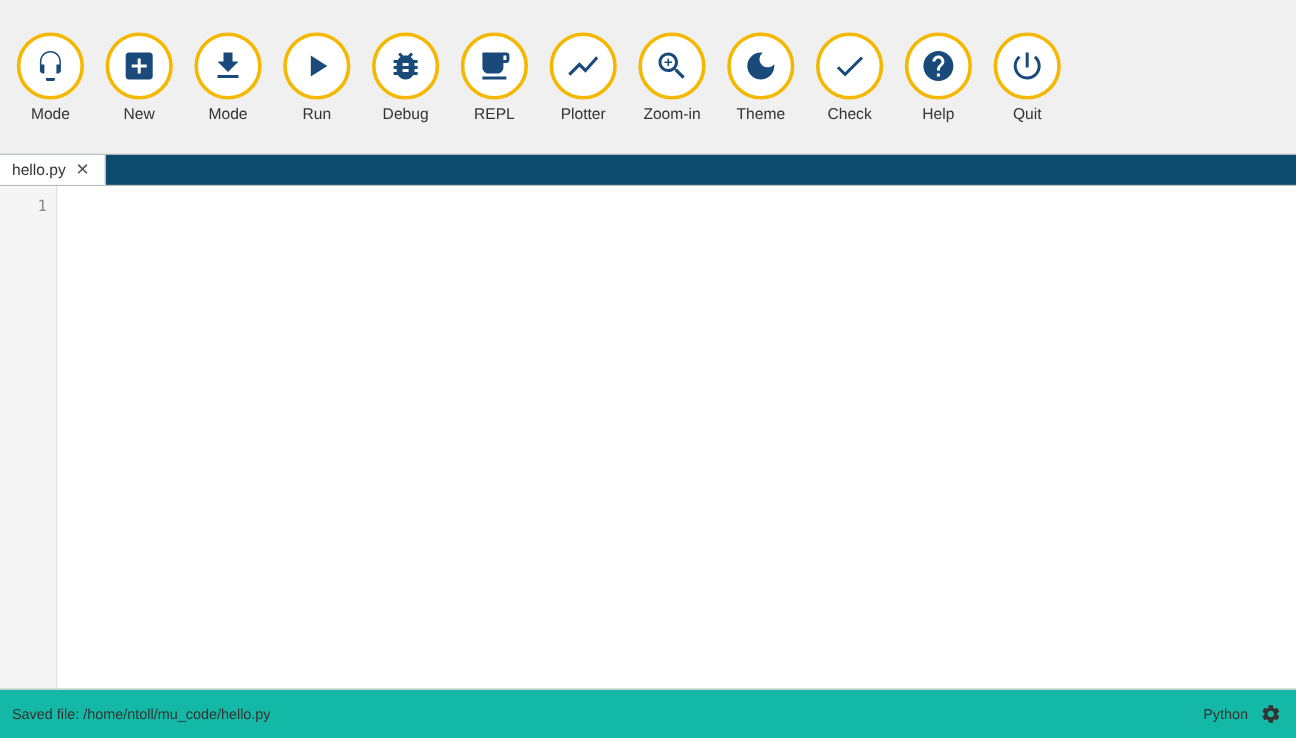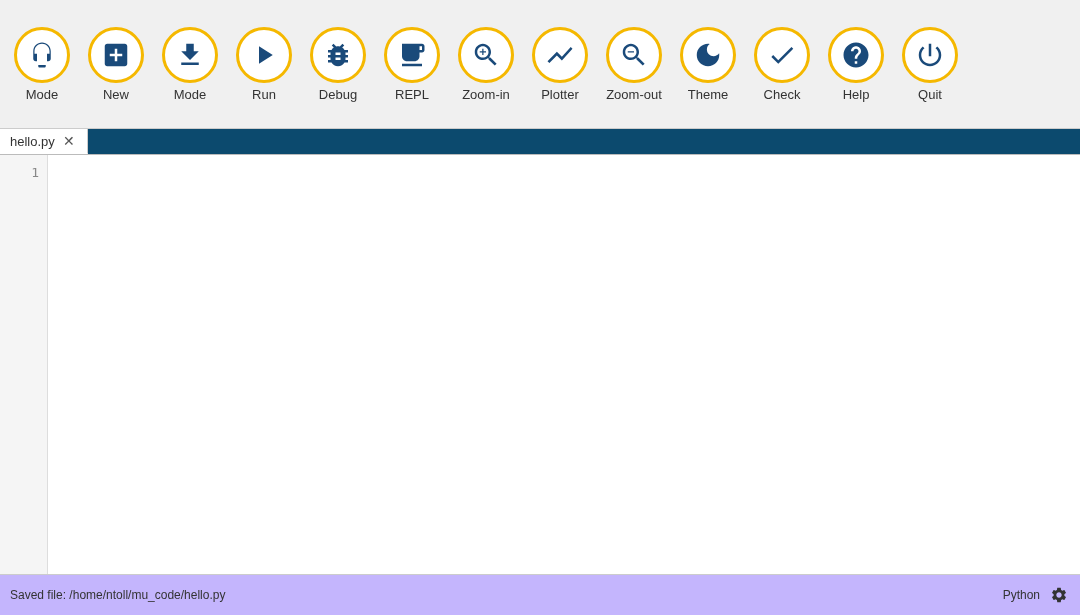--- a/index.html
+++ b/index.html
@@ -125,21 +125,21 @@
       font-size: 13px;
       outline: none;
       overflow: auto;
     }
 
     
     #status-bar {
       display: flex;
       align-items: center;
       justify-content: space-between;
-      background: #c4b5fd;
+      background: #14b8a6;
       border-top: 1px solid #ccc;
       padding: 18px 10px;
       font-size: 12px;
       color: #333;
       flex-shrink: 0;
       height: 41px;
     }
 
     .status-right {
       display: flex;
@@ -205,40 +205,32 @@
       <div class="btn-circle">
         <svg width="30" height="30" viewBox="0 0 24 24" fill="#1a4a7a">
           <path d="M20 3H4v10c0 2.21 1.79 4 4 4h6c2.21 0 4-1.79 4-4v-3h2c1.11 0 2-.89 2-2V5c0-1.11-.89-2-2-2zm0 5h-2V5h2v3zM4 19h16v2H4z"></path>
         </svg>
       </div>
       <span class="btn-label">REPL</span>
     </button>
     <button class="toolbar-btn">
       <div class="btn-circle">
         <svg width="30" height="30" viewBox="0 0 24 24" fill="#1a4a7a">
+          <path d="M3.5 18.49l6-6.01 4 4L22 6.92l-1.41-1.41-7.09 7.97-4-4L2 16.99z"></path>
+        </svg>
+      </div>
+      <span class="btn-label">Plotter</span>
+    </button>
+    <button class="toolbar-btn">
+      <div class="btn-circle">
+        <svg width="30" height="30" viewBox="0 0 24 24" fill="#1a4a7a">
           <path d="M15.5 14h-.79l-.28-.27C15.41 12.59 16 11.11 16 9.5 16 5.91 13.09 3 9.5 3S3 5.91 3 9.5 5.91 16 9.5 16c1.61 0 3.09-.59 4.23-1.57l.27.28v.79l5 4.99L20.49 19l-4.99-5zm-6 0C7.01 14 5 11.99 5 9.5S7.01 5 9.5 5 14 7.01 14 9.5 11.99 14 9.5 14zm.5-7H9v2H7v1h2v2h1v-2h2V9h-2z"></path>
         </svg>
       </div>
       <span class="btn-label">Zoom-in</span>
-    </button>
-    <button class="toolbar-btn">
-      <div class="btn-circle">
-        <svg width="30" height="30" viewBox="0 0 24 24" fill="#1a4a7a">
-          <path d="M3.5 18.49l6-6.01 4 4L22 6.92l-1.41-1.41-7.09 7.97-4-4L2 16.99z"></path>
-        </svg>
-      </div>
-      <span class="btn-label">Plotter</span>
-    </button>
-    <button class="toolbar-btn">
-      <div class="btn-circle">
-        <svg width="30" height="30" viewBox="0 0 24 24" fill="#1a4a7a">
-          <path d="M15.5 14h-.79l-.28-.27C15.41 12.59 16 11.11 16 9.5 16 5.91 13.09 3 9.5 3S3 5.91 3 9.5 5.91 16 9.5 16c1.61 0 3.09-.59 4.23-1.57l.27.28v.79l5 4.99L20.49 19l-4.99-5zm-6 0C7.01 14 5 11.99 5 9.5S7.01 5 9.5 5 14 7.01 14 9.5 11.99 14 9.5 14zM7 9h5v1H7z"></path>
-        </svg>
-      </div>
-      <span class="btn-label">Zoom-out</span>
     </button>
     <button class="toolbar-btn">
       <div class="btn-circle">
         <svg width="30" height="30" viewBox="0 0 24 24" fill="#1a4a7a">
           <path d="M12 3c-4.97 0-9 4.03-9 9s4.03 9 9 9 9-4.03 9-9c0-.46-.04-.92-.1-1.36-.98 1.37-2.58 2.26-4.4 2.26-2.98 0-5.4-2.42-5.4-5.4 0-1.81.89-3.42 2.26-4.4-.44-.06-.9-.1-1.36-.1z"></path>
         </svg>
       </div>
       <span class="btn-label">Theme</span>
     </button>
     <button class="toolbar-btn">

